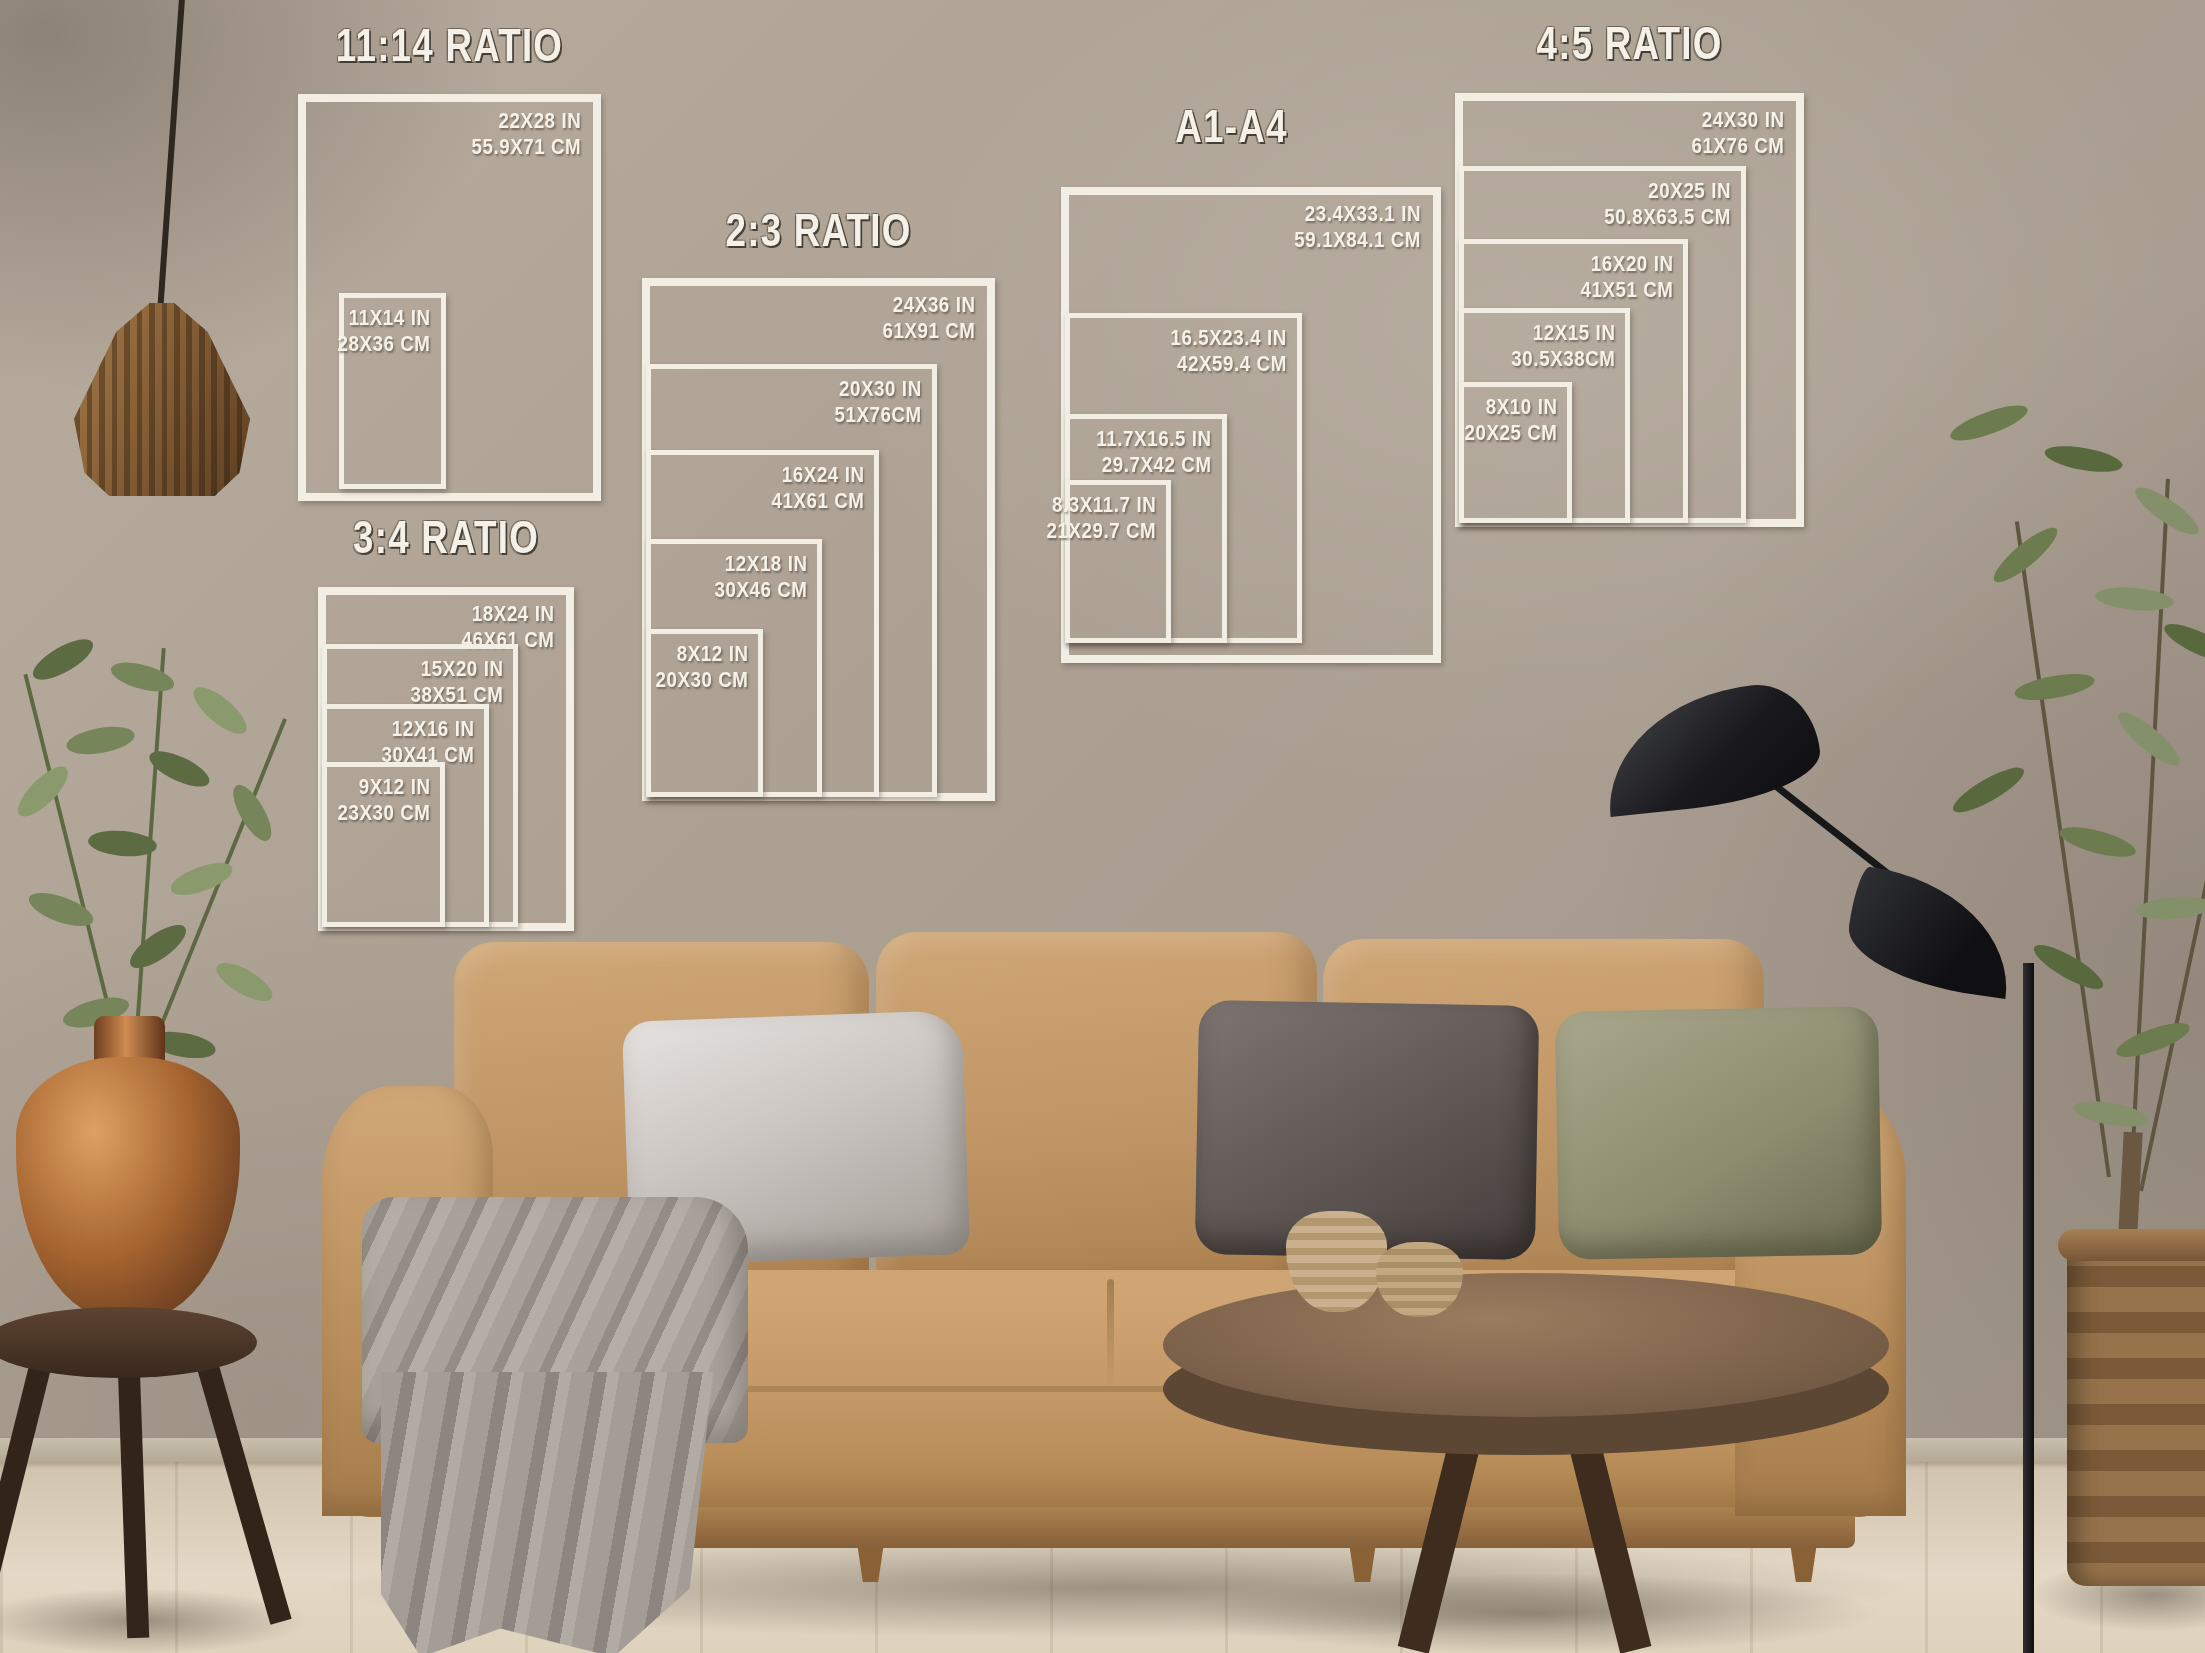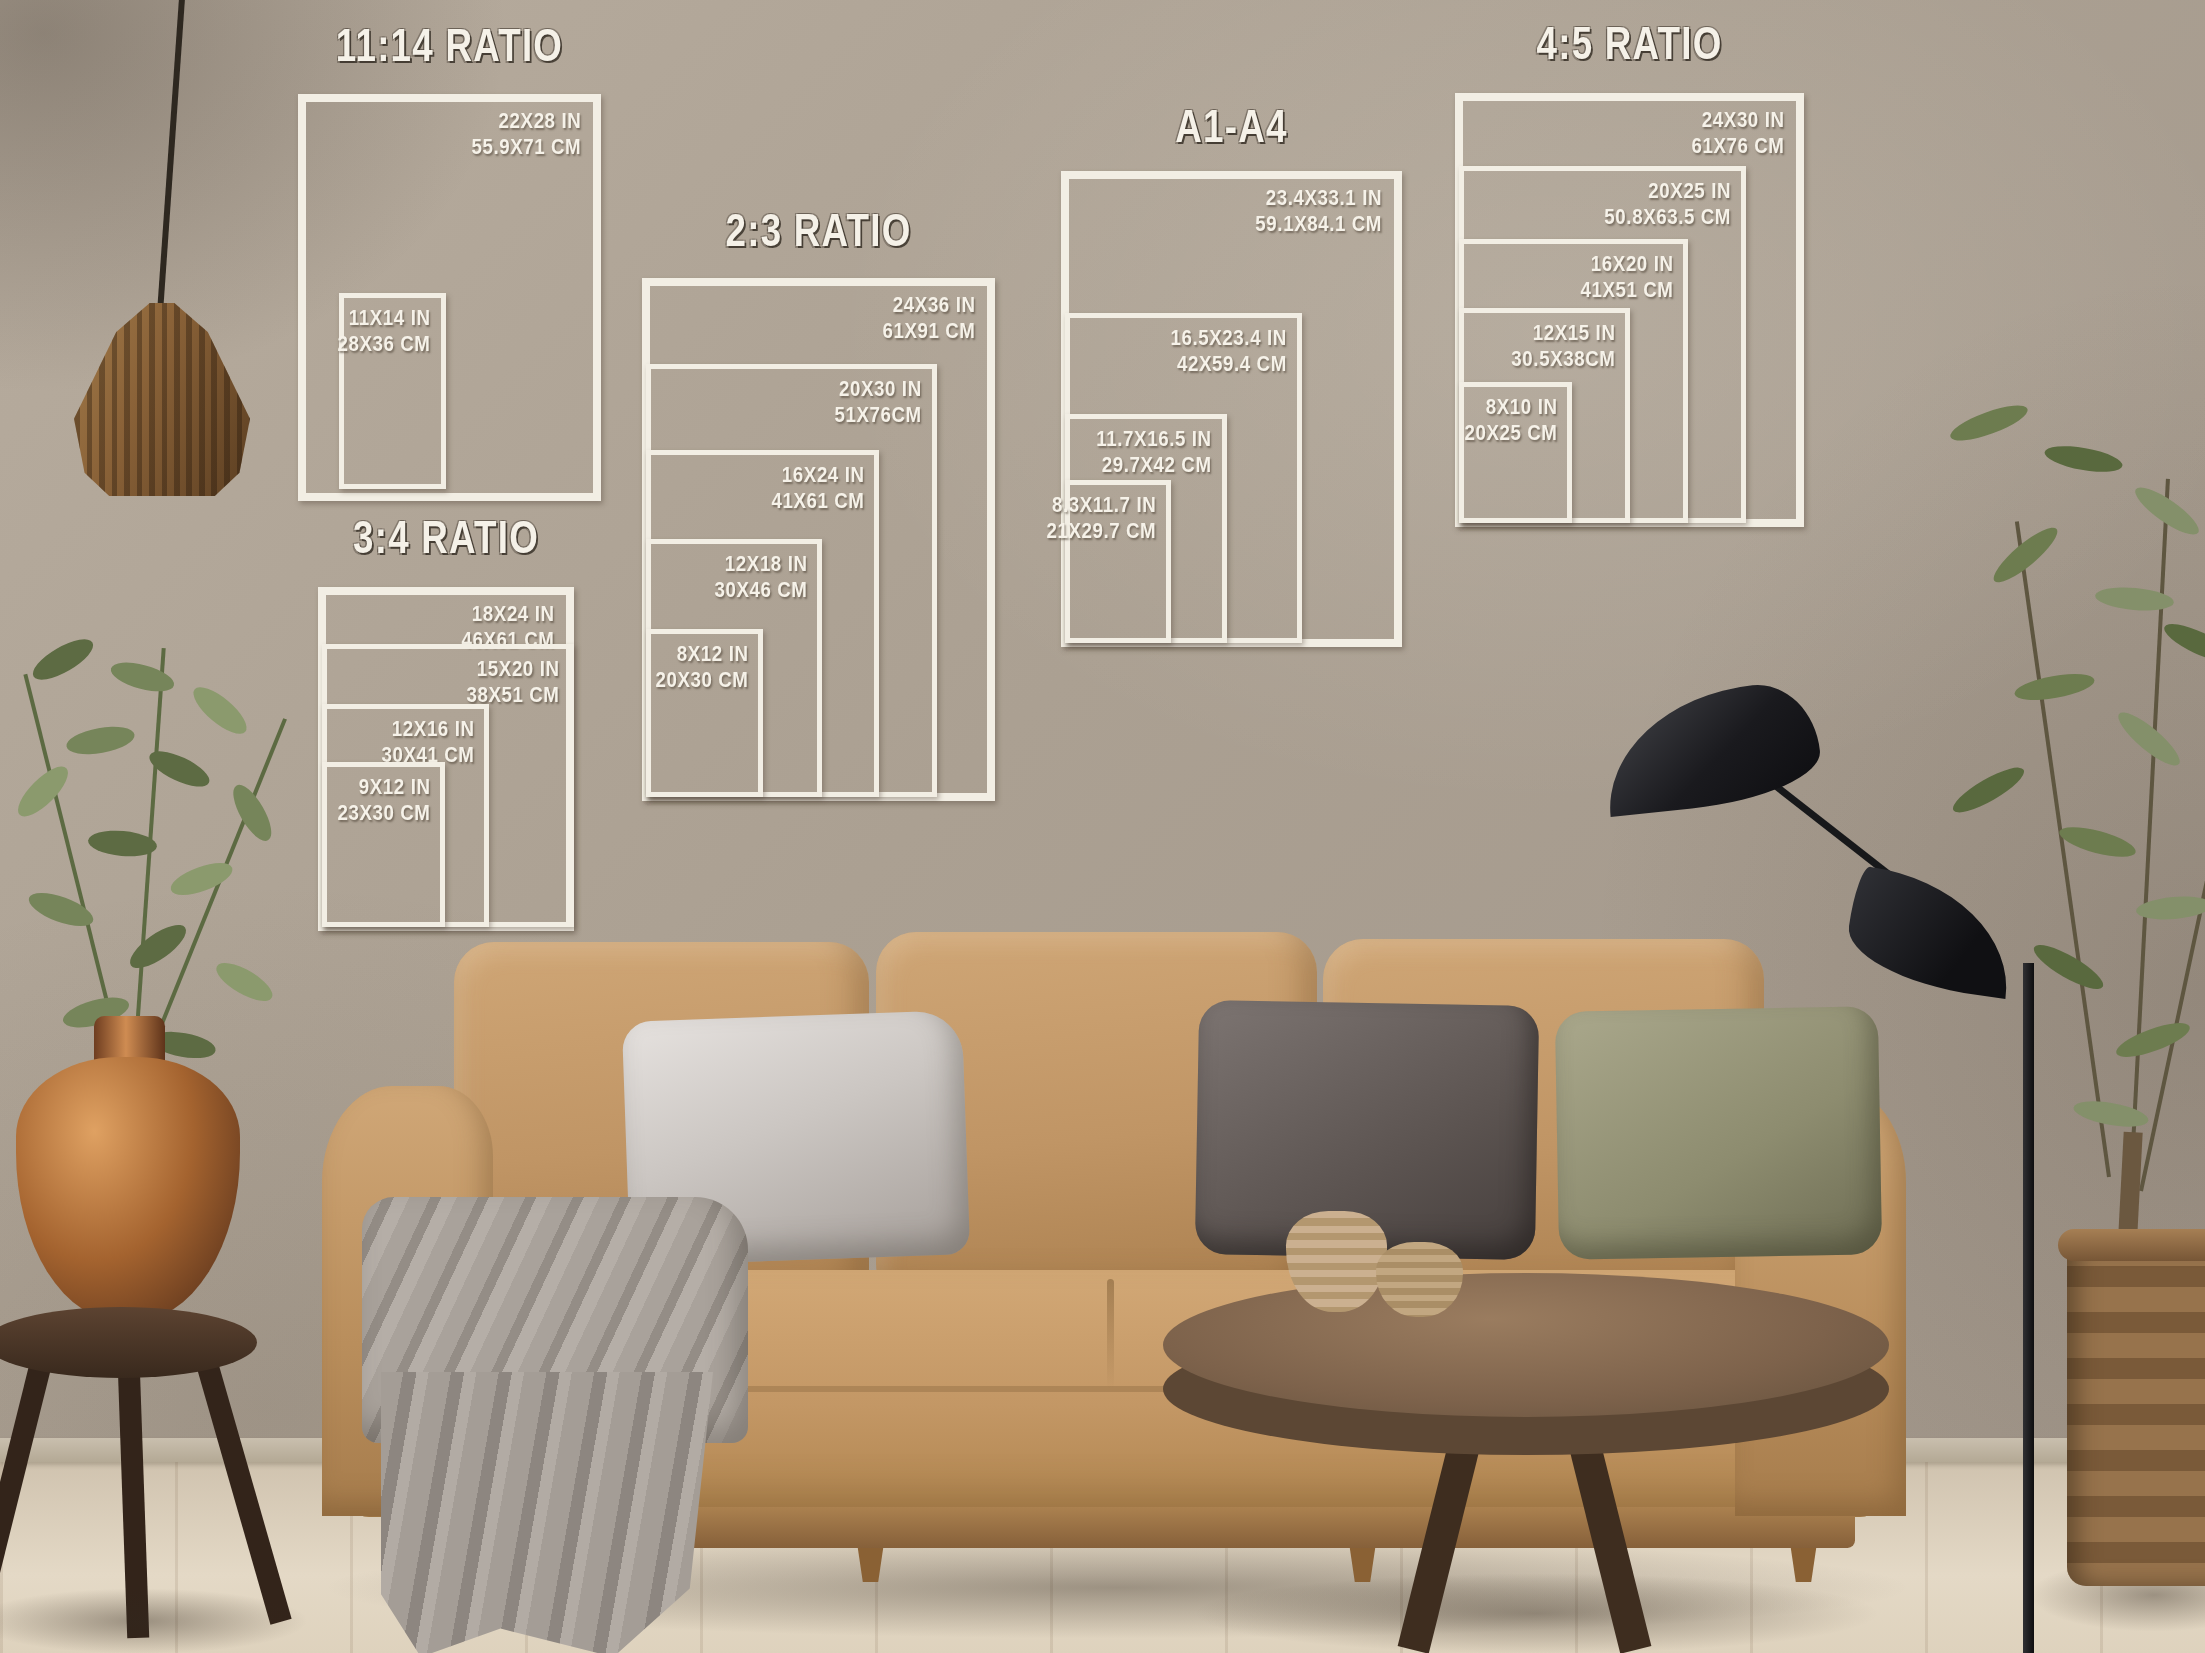--- a/index.html
+++ b/index.html
@@ -174,21 +174,21 @@
   </div>
 
   <div class="grp-title" style="left:318px;top:510px;width:256px;">3:4 RATIO</div>
   <div class="grp" style="left:318px;top:587px;width:256px;height:344px;">
     <div class="rect outer" style="left:0;top:0;width:256px;height:344px;">
       <div class="sz">
         <div>18X24 IN</div>
         <div>46X61 CM</div>
       </div>
     </div>
-    <div class="rect" style="left:4.4px;bottom:4.4px;width:252px;height:283px;">
+    <div class="rect" style="left:4.4px;bottom:4.4px;width:196px;height:283px;">
       <div class="sz">
         <div>15X20 IN</div>
         <div>38X51 CM</div>
       </div>
     </div>
     <div class="rect" style="left:4.4px;bottom:4.4px;width:167px;height:223px;padding-left:48px;">
       <div class="sz">
         <div>12X16 IN</div>
         <div>30X41 CM</div>
       </div>
@@ -230,21 +230,21 @@
     <div class="rect" style="left:4.4px;bottom:4.4px;width:117px;height:168px;">
       <div class="sz">
         <div>8X12 IN</div>
         <div>20X30 CM</div>
       </div>
     </div>
   </div>
 
   <div class="grp-title" style="left:1061px;top:99px;width:341px;">A1-A4</div>
   <div class="grp" style="left:1061px;top:171px;width:341px;height:476px;">
-    <div class="rect outer" style="left:0;top:0;width:341px;height:476px;">
+    <div class="rect outer" style="left:0;top:16px;width:380px;height:476px;">
       <div class="sz">
         <div>23.4X33.1 IN</div>
         <div>59.1X84.1 CM</div>
       </div>
     </div>
     <div class="rect" style="left:4.4px;bottom:4.4px;width:237px;height:330px;">
       <div class="sz">
         <div>16.5X23.4 IN</div>
         <div>42X59.4 CM</div>
       </div>

